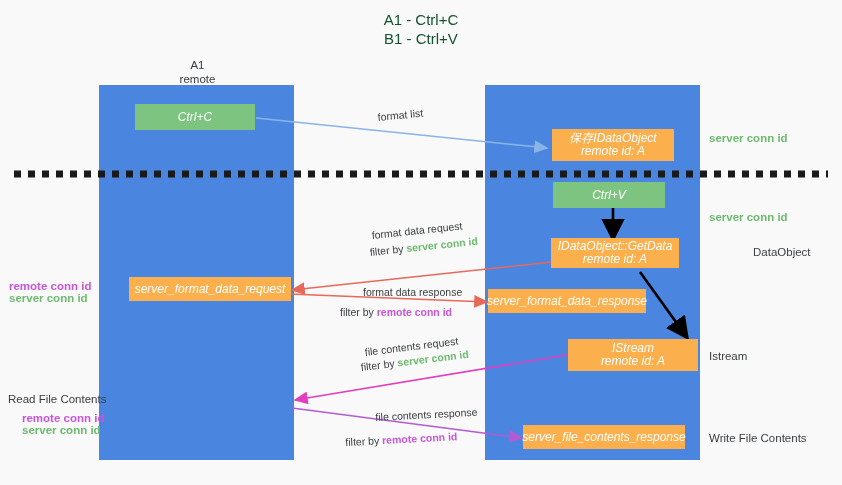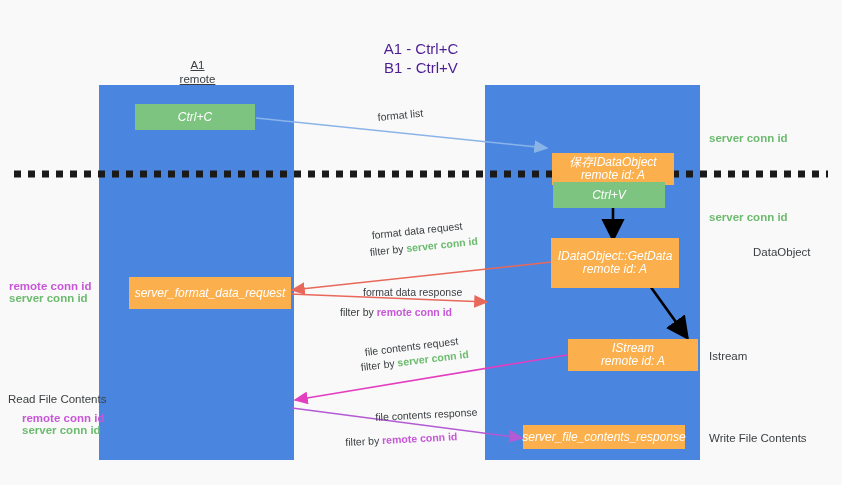--- a/index.html
+++ b/index.html
@@ -23,24 +23,23 @@
     height: 485px;
     pointer-events: none;
   }
   .title {
     position: absolute;
     left: 0;
     top: 10px;
     width: 842px;
     text-align: center;
     font-size: 15px;
-    color: #4c1d95;
+    color: #14532d;
     line-height: 19px;
     white-space: pre;
-    margin-top: 29px;
   }
   .col-head {
     position: absolute;
     text-align: center;
     font-size: 11.5px;
     color: #3c4043;
     line-height: 14px;
     white-space: pre;
   }
   .lane {
@@ -87,21 +86,21 @@
 <body>
 
 <div id="canvas">
 
   <div class="title">A1 - Ctrl+C
 B1 - Ctrl+V</div>
 
   <div class="lane" style="left:99px; top:85px; width:195px; height:375px;"></div>
   <div class="lane" style="left:485px; top:85px; width:215px; height:375px;"></div>
 
-  <div class="col-head" style="left:120px; top:58px; width:155px;text-decoration:underline;"><span>A1</span><br><span>remote</span></div>
+  <div class="col-head" style="left:120px; top:58px; width:155px;"><span>A1</span><br><span>remote</span></div>
 
   <svg class="layer" viewBox="0 0 842 485">
     <defs>
       <marker id="ah-blue" markerWidth="9" markerHeight="8" refX="8" refY="4" orient="auto">
         <path d="M0,0 L9,4 L0,8 z" fill="#8ab4e8"></path>
       </marker>
       <marker id="ah-red" markerWidth="9" markerHeight="8" refX="8" refY="4" orient="auto">
         <path d="M0,0 L9,4 L0,8 z" fill="#e8685a"></path>
       </marker>
       <marker id="ah-magenta" markerWidth="9" markerHeight="8" refX="8" refY="4" orient="auto">
@@ -127,30 +126,31 @@
 
     <line x1="290" y1="294" x2="487" y2="302" stroke="#e8685a" stroke-width="1.6" marker-end="url(#ah-red)"></line>
 
     <line x1="567" y1="355" x2="295" y2="400" stroke="#e23fc0" stroke-width="1.6" marker-end="url(#ah-magenta)"></line>
 
     <line x1="292" y1="408" x2="522" y2="438" stroke="#b35ad4" stroke-width="1.6" marker-end="url(#ah-purple)"></line>
   </svg>
 
   <div class="node green" style="left:135px; top:104px; width:120px; height:26px;">Ctrl+C</div>
 
-  <div class="node orange" style="left:552px; top:129px; width:122px; height:32px;margin-top:24px;">保存IDataObject
+  <div class="node orange" style="left:552px; top:129px; width:122px; height:32px;">保存IDataObject
 remote id: A</div>
 
   <div class="node green" style="left:553px; top:182px; width:112px; height:26px;">Ctrl+V</div>
 
-  <div class="node orange" style="left:551px; top:238px; width:128px; height:50px;">IDataObject::GetData
+  <div class="node orange" style="left:551px; top:238px; width:128px; height:30px;">IDataObject::GetData
 remote id: A</div>
 
-  <div class="node orange" style="left:129px; top:277px; width:162px; height:32px;">server_format_data_request</div>
+  <div class="node orange" style="left:129px; top:277px; width:162px; height:24px;">server_format_data_request</div>
 
+  <div class="node orange" style="left:488px; top:289px; width:158px; height:24px;">server_format_data_response</div>
 
   <div class="node orange" style="left:568px; top:339px; width:130px; height:32px;">IStream
 remote id: A</div>
 
 
   <div class="node orange" style="left:523px; top:425px; width:162px; height:24px;">server_file_contents_response</div>
 
   <div class="side-label conn-green" style="left:709px; top:131px;">server conn id</div>
   <div class="side-label conn-green" style="left:709px; top:210px;">server conn id</div>
   <div class="side-label" style="left:709px; top:245px;margin-left:44px;">DataObject</div>

